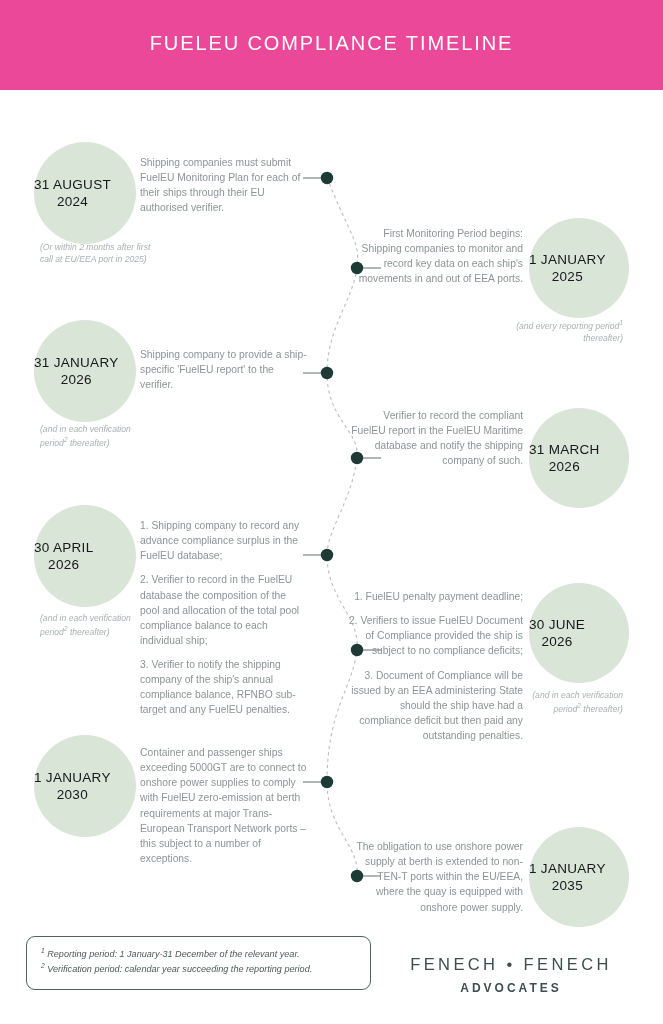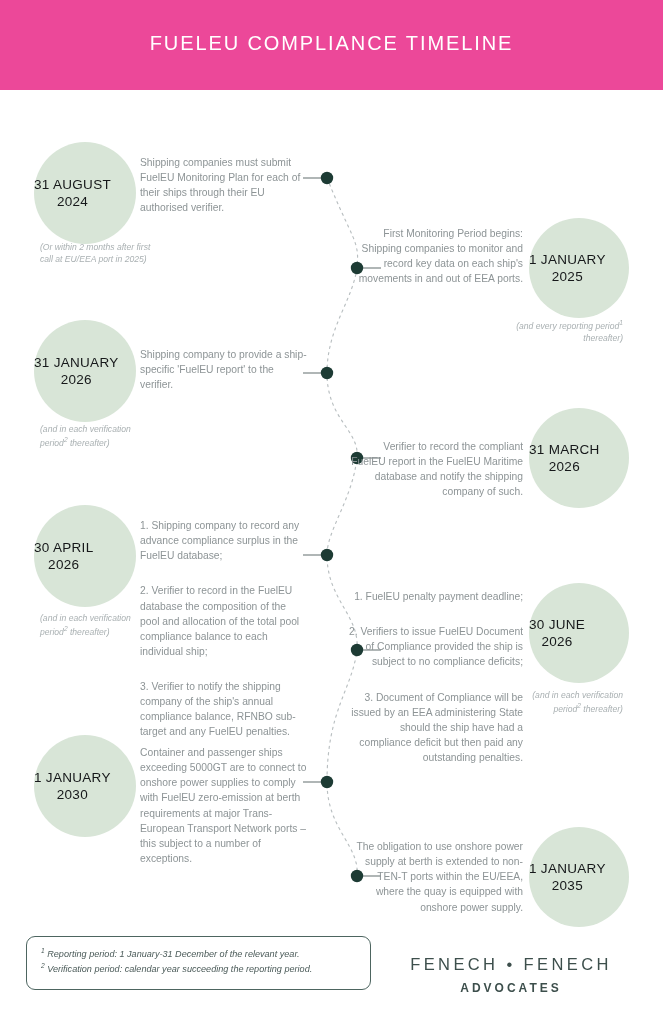--- a/index.html
+++ b/index.html
@@ -52,21 +52,21 @@
   .circle.c-right { right:34px; width:100px; height:100px; }
 
   .body-text {
     position:absolute;
     color:#8d9496;
     font-size:10.3px;
     line-height:1.47;
   }
   .body-text.t-left  { left:140px; width:168px; text-align:left; }
   .body-text.t-right { right:140px; width:176px; text-align:right; }
-  .body-text p + p { margin-top:20px; }
+  .body-text p + p { margin-top:9px; }
 
   .note {
     position:absolute;
     color:#a9b0b2;
     font-size:8.6px;
     font-style:italic;
     line-height:1.42;
   }
   .note.n-left  { left:40px;  width:120px; text-align:left; }
   .note.n-right { right:40px; width:120px; text-align:right; }
@@ -188,21 +188,21 @@
     </div>
   </div>
 
   <div class="row" style="top:408px;">
     <div class="circle c-right" style="top:0;">
       <span>
         <span>31 MARCH</span><br>
         <span>2026</span>
       </span>
     </div>
-    <div class="body-text t-right" style="top:31px;">
+    <div class="body-text t-right" style="top:0;">
       <p>Verifier to record the compliant FuelEU report in the FuelEU Maritime database and notify the shipping company of such.</p>
     </div>
   </div>
 
   <div class="row" style="top:505px;">
     <div class="circle c-left" style="top:0;">
       <span>
         <span>30 APRIL</span><br>
         <span>2026</span>
       </span>

